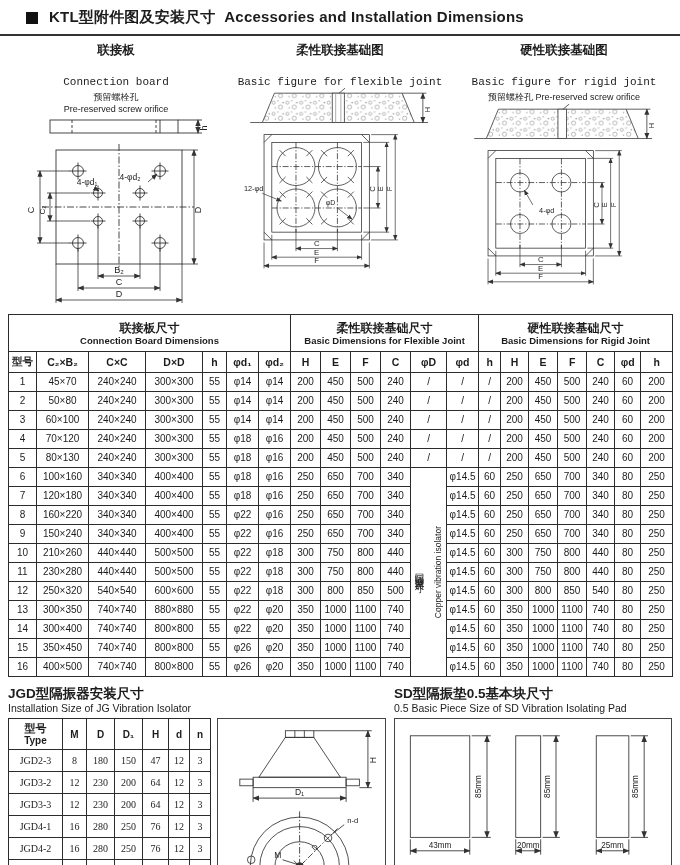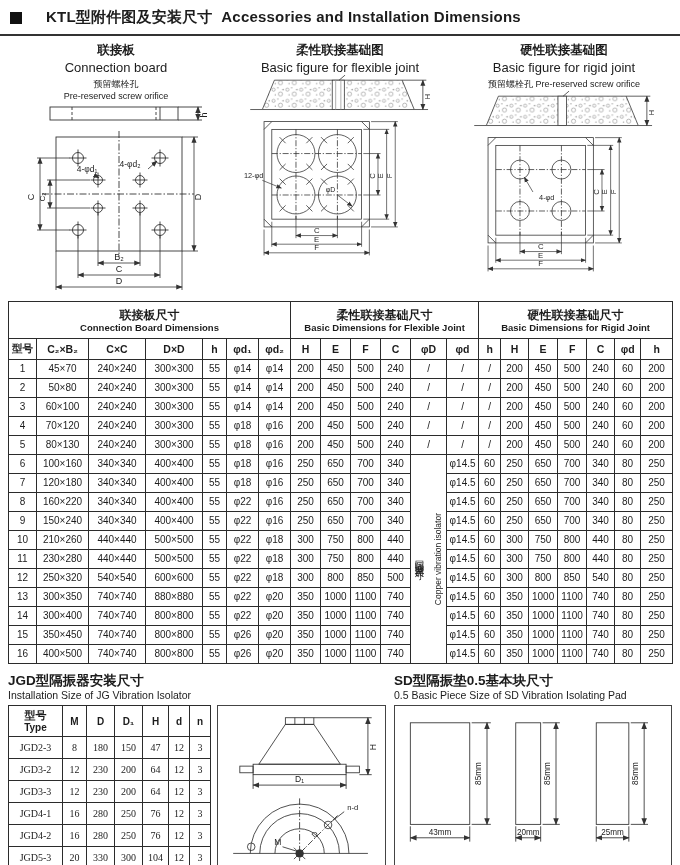--- a/index.html
+++ b/index.html
@@ -1,25 +1,25 @@
 <!DOCTYPE html>
 <html><head>
 <meta charset="utf-8">
 <style>
   html,body{margin:0;padding:0;background:#fff;}
   body{width:680px;min-height:865px;font-family:"Liberation Sans","DejaVu Sans",sans-serif;color:#1c1c1c;}
-  .hdr{display:flex;align-items:center;gap:24px;padding:8px 10px 4px;}
+  .hdr{display:flex;align-items:center;gap:11px;padding:8px 26px 4px;}
   .bullet{width:12px;height:12px;background:#111;flex:0 0 auto;}
   .hdr-title{font-size:15px;font-weight:bold;letter-spacing:.2px;}
   .hdr-rule{border:none;border-top:2px solid #333;margin:3px 0 6px;}
   
   .diagrams{display:flex;padding:0 4px;}
   .dcol{flex:1;text-align:center;}
   .t-cn{font-size:12.5px;font-weight:bold;}
-  .t-en{font-size:13px;margin-top:1px;}
+  .t-en{font-size:11px;margin-top:17px;font-family:Liberation Mono, monospace;}
   .note{font-size:9px;margin-top:3px;color:#222;white-space:nowrap;}
   .note .ncn{font-weight:normal;}
   .note.stack span{display:block;}
   .draw{display:block;margin:0 auto;}
   svg text{font-family:"Liberation Sans","DejaVu Sans",sans-serif;}
   
   .main-table{border-collapse:collapse;table-layout:fixed;width:664px;margin:4px 8px 0;font-size:10px;}
   .main-table th,.main-table td{border:1px solid #2b2b2b;text-align:center;padding:0;overflow:hidden;white-space:nowrap;}
   .main-table thead th{font-weight:bold;}
   .main-table .group-row th{height:36px;}

